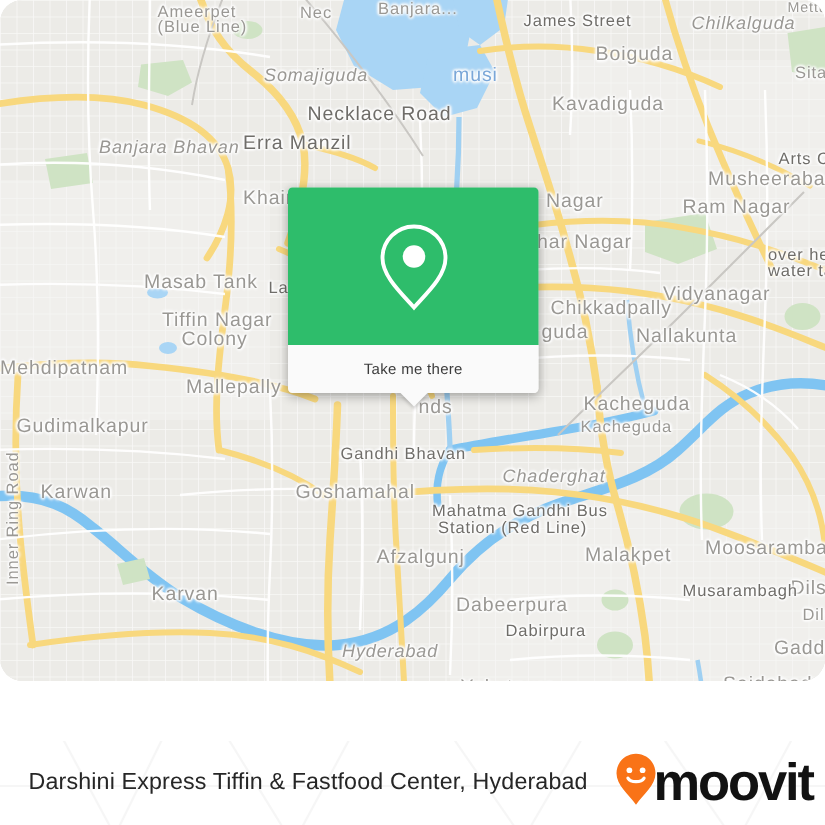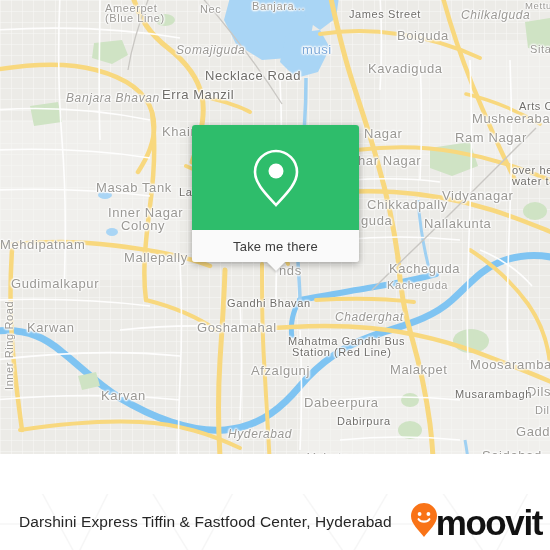--- a/index.html
+++ b/index.html
@@ -8,20 +8,21 @@
     font-family: "Liberation Sans", sans-serif;
     background:#ffffff;
     position:relative;
   }
 
   
   #map-area{
     position:absolute; left:0; top:0; width:550px; height:454px;
     overflow:hidden;
     background:#eceae6;
+    border-radius:15px;
   }
   #map-canvas{ position:absolute; left:0; top:0; width:550px; height:494px; }
 
   .maplabel{
     position:absolute;
     color:#9a9894;
     font-family:"Liberation Sans", sans-serif;
     white-space:nowrap;
     letter-spacing:.6px;
     text-shadow:
@@ -50,21 +51,21 @@
     border-radius:3px 3px 0 0;
     display:flex; align-items:center; justify-content:center;
   }
   #popup-green svg{ display:block; }
   #popup-button{
     height:32px; width:100%;
     background:#fafafa;
     border-radius:0 0 3px 3px;
     display:flex; align-items:center; justify-content:center;
     color:#3c3c3c;
-    font-size:13px;
+    font-size:10px;
     letter-spacing:.2px;
     cursor:pointer;
   }
   #popup-tail{
     position:absolute; left:50%; bottom:-9px; margin-left:-9px;
     width:0;height:0;
     border-left:9px solid transparent;
     border-right:9px solid transparent;
     border-top:9px solid #fafafa;
     filter:drop-shadow(0 2px 1px rgba(0,0,0,.15));
@@ -263,21 +264,21 @@
       <div class="maplabel md" style="left: 162px; top: 124px;">Khair</div>
       <div class="maplabel md" style="left: 364px; top: 126px;">Nagar</div>
       <div class="maplabel md" style="left: 455px; top: 130px;">Ram Nagar</div>
       <div class="maplabel md" style="left: 358px; top: 153px;">har Nagar</div>
       <div class="maplabel sm dark" style="left: 512px; top: 164px;">over head</div>
       <div class="maplabel sm dark" style="left: 512px; top: 175px;">water tank</div>
       <div class="maplabel md" style="left: 96px; top: 180px;">Masab Tank</div>
       <div class="maplabel sm dark" style="left: 179px; top: 186px;">Lak</div>
       <div class="maplabel md" style="left: 442px; top: 188px;">Vidyanagar</div>
       <div class="maplabel md" style="left: 367px; top: 197px;">Chikkadpally</div>
-      <div class="maplabel md" style="left: 108px; top: 205px;">Inner Nagar</div>
+      <div class="maplabel md" style="left: 108px; top: 205px;">Tiffin Nagar</div>
       <div class="maplabel md" style="left: 121px; top: 218px;">Colony</div>
       <div class="maplabel md" style="left: 361px; top: 213px;">guda</div>
       <div class="maplabel md" style="left: 424px; top: 216px;">Nallakunta</div>
       <div class="maplabel md" style="left: 0px; top: 237px;">Mehdipatnam</div>
       <div class="maplabel md" style="left: 124px; top: 250px;">Mallepally</div>
       <div class="maplabel md" style="left: 389px; top: 261px;">Kacheguda</div>
       <div class="maplabel md" style="left: 11px; top: 276px;">Gudimalkapur</div>
       <div class="maplabel md" style="left: 279px; top: 263px;">nds</div>
       <div class="maplabel sm" style="left: 387px; top: 279px;">Kacheguda</div>
       <div class="maplabel sm dark" style="left: 227px; top: 297px;">Gandhi Bhavan</div>

